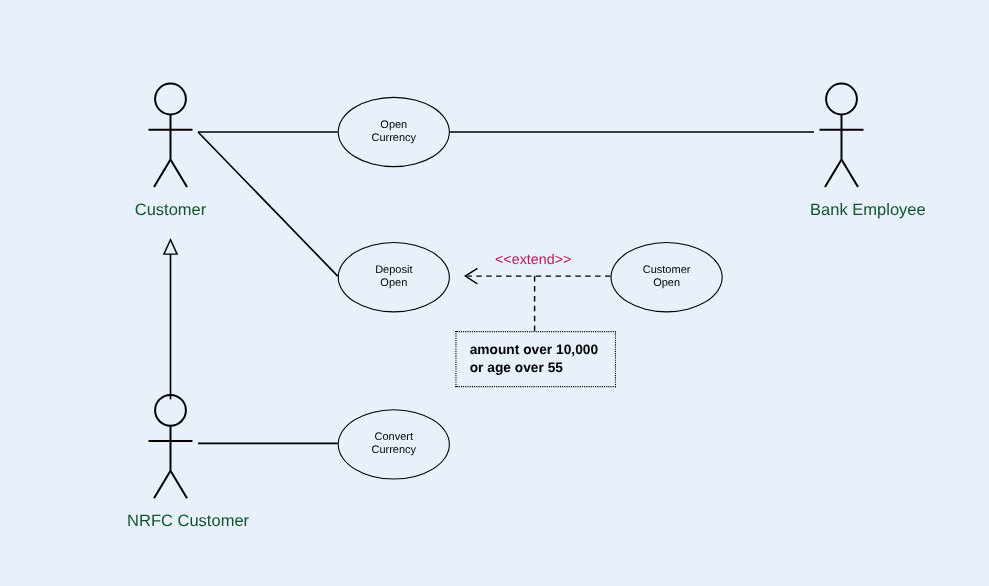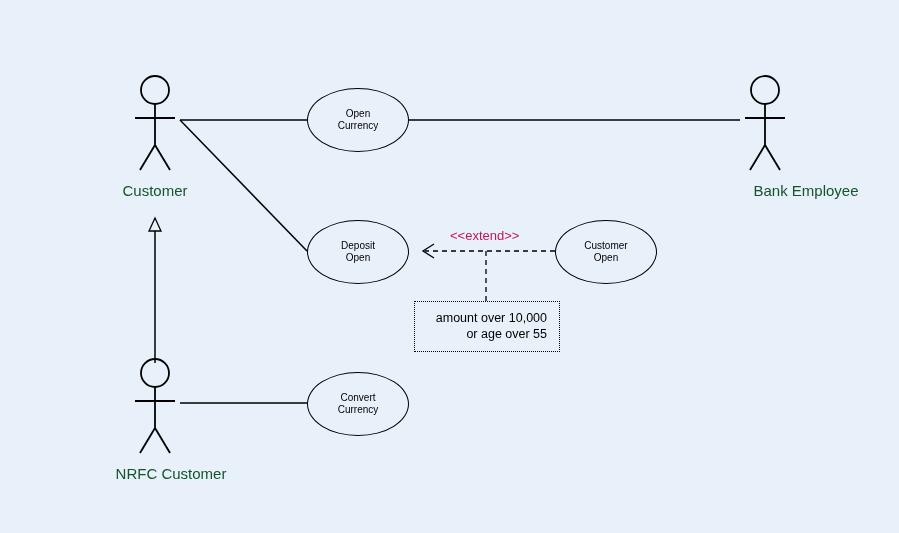--- a/index.html
+++ b/index.html
@@ -33,22 +33,23 @@
   .extend-label {
     position: absolute;
     font-size: 13px;
     color: #be185d;
   }
   .condition-box {
     position: absolute;
     border: 1.5px dotted #000;
     padding: 8px 12px;
     font-size: 12.5px;
-    text-align: right;
+    text-align: left;
     line-height: 1.3;
+    font-weight: bold;
   }
 </style>
 </head>
 <body>
 
 <svg width="899" height="533" style="position:absolute;top:0;left:0;">
 
   <line x1="180" y1="120" x2="307" y2="120" stroke="#000" stroke-width="1.5"></line>
 
   <line x1="405" y1="120" x2="740" y2="120" stroke="#000" stroke-width="1.5"></line>
@@ -86,21 +87,21 @@
     <circle cx="765" cy="90" r="14" fill="none" stroke="#000" stroke-width="1.8"></circle>
     <line x1="765" y1="104" x2="765" y2="145" stroke="#000" stroke-width="1.8"></line>
     <line x1="745" y1="118" x2="785" y2="118" stroke="#000" stroke-width="1.8"></line>
     <line x1="765" y1="145" x2="750" y2="170" stroke="#000" stroke-width="1.8"></line>
     <line x1="765" y1="145" x2="780" y2="170" stroke="#000" stroke-width="1.8"></line>
   </g>
 </svg>
 
 <div class="actor-label" style="left:110px; top:182px; width:90px;">Customer</div>
 <div class="actor-label" style="left:95px; top:465px; width:120px;margin-left:16px;">NRFC Customer</div>
-<div class="actor-label" style="left:746px; top:182px; width:120px;text-align:center;">Bank Employee</div>
+<div class="actor-label" style="left:729px; top:182px; width:120px;text-align:center;">Bank Employee</div>
 
 <div class="usecase" style="left:307px; top:88px; width:100px; height:62px;">
   <div>
     <span>Open</span><br>
     <span>Currency</span>
   </div>
 </div>
 
 <div class="usecase" style="left:307px; top:220px; width:100px; height:62px;">
   <div>

